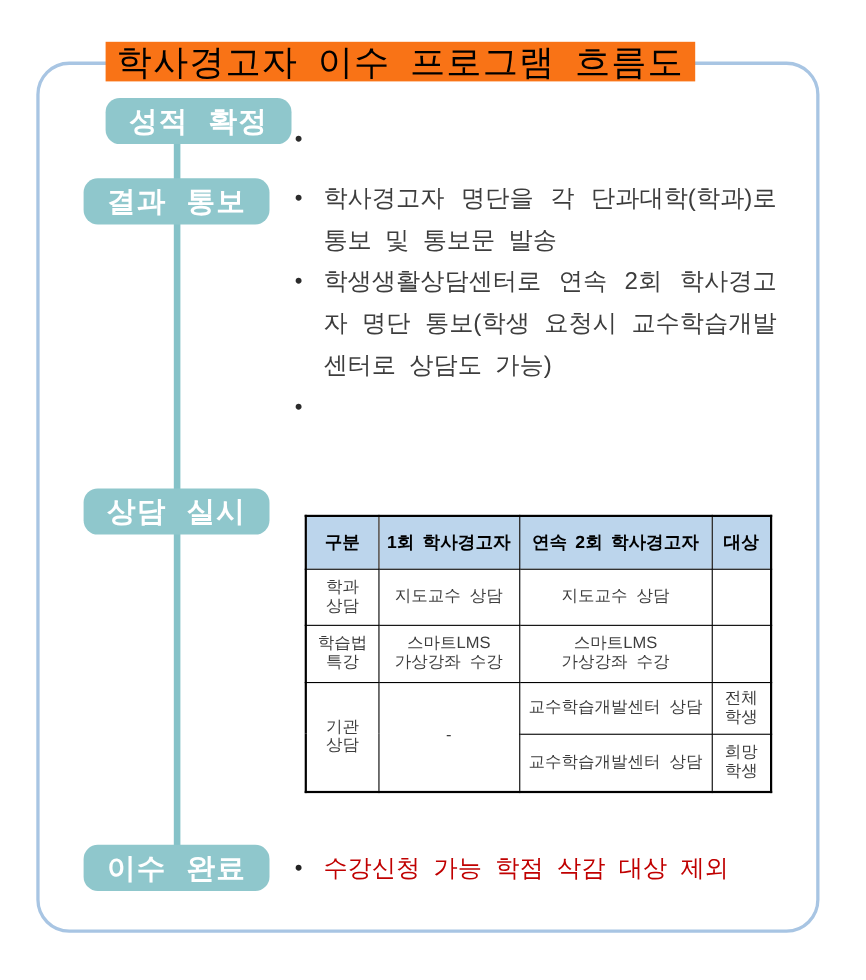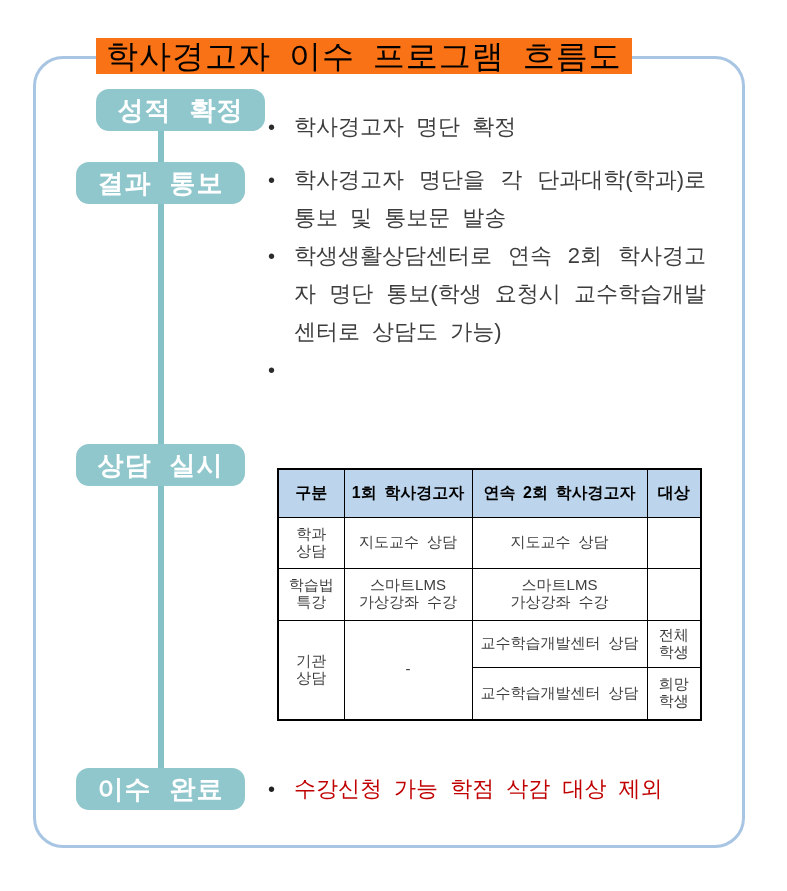--- a/index.html
+++ b/index.html
@@ -151,21 +151,20 @@
   <div class="step s3">
     <span>상담 실시</span>
   </div>
   <div class="step s4">
     <span>이수 완료</span>
   </div>
 
   <div class="bullets b1">
     <div class="bullet">
       <span class="dot">•</span>
-      <span>학사경고자 명단 확정</span>
     </div>
   </div>
 
   <div class="bullets b2">
     <div class="bullet">
       <span class="dot">•</span>
       <span>학사경고자 명단을 각 단과대학(학과)로 통보 및 통보문 발송</span>
     </div>
     <div class="bullet">
       <span class="dot">•</span>

